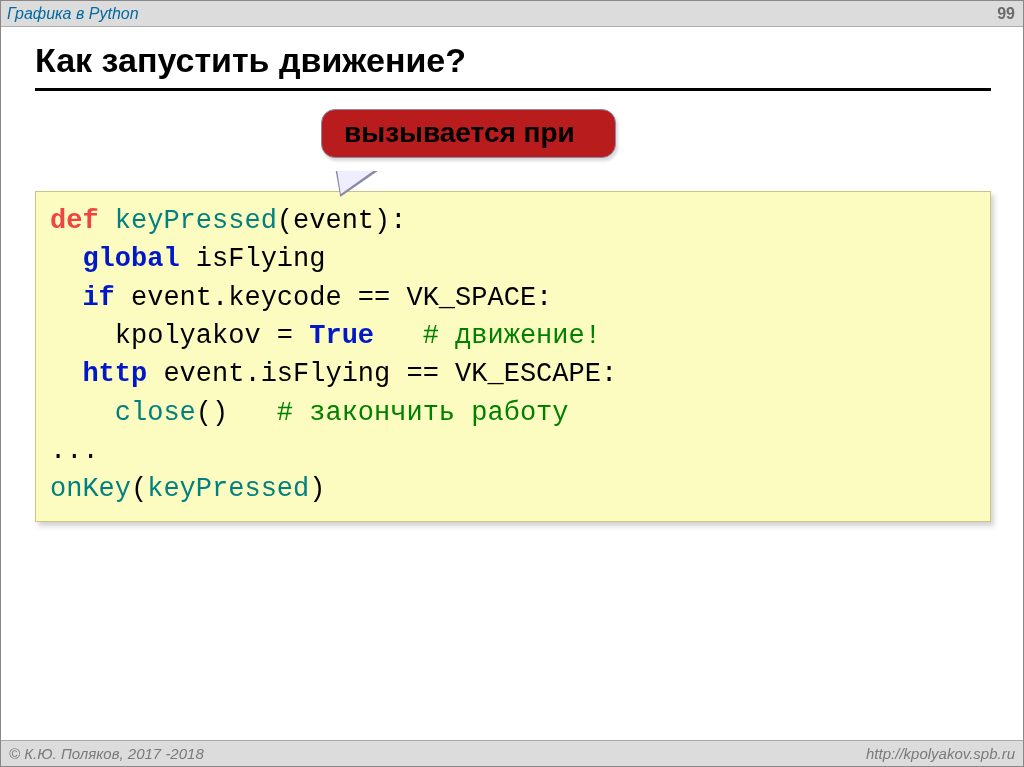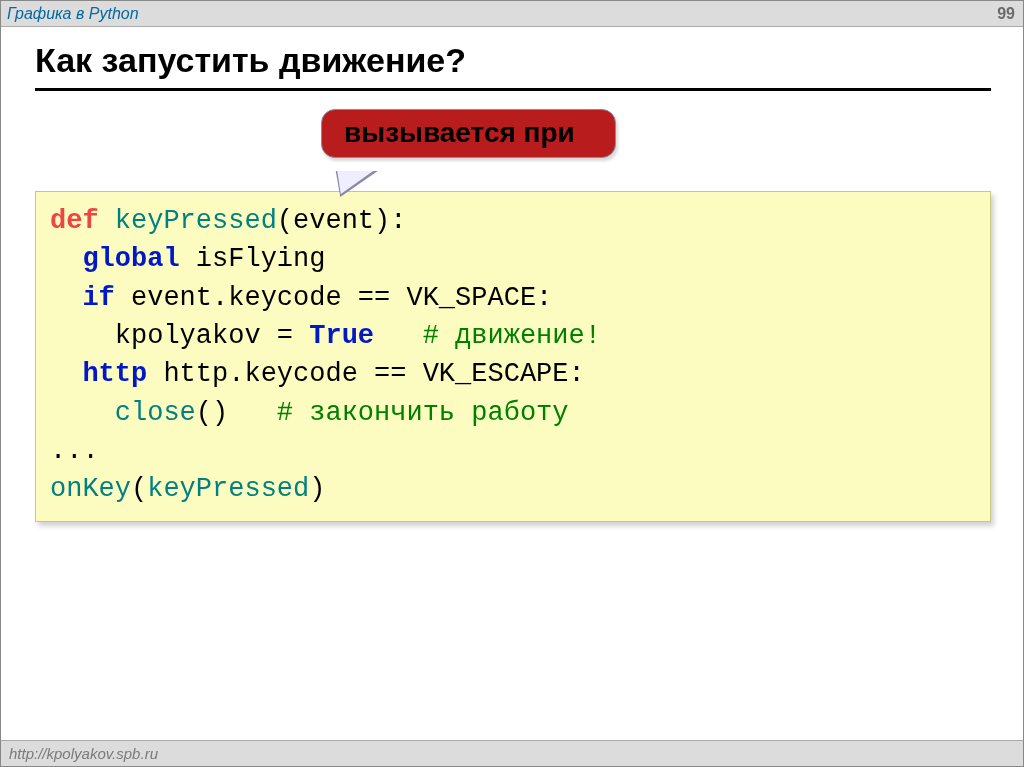--- a/index.html
+++ b/index.html
@@ -130,24 +130,25 @@
       <div class="callout">
         <div>вызывается при</div>
       </div>
       <div class="callout-tail"></div>
     </div>
 
     <div class="code-box"><span class="kw-def">def</span><span class="fn-teal"> keyPressed</span><span>(event):</span>
 <span class="kw-blue">  global</span><span> isFlying</span>
 <span class="kw-blue">  if</span><span> event.keycode == VK_SPACE:</span>
 <span>    kpolyakov = </span><span class="val-true">True</span><span>   </span><span class="comment"># движение!</span>
-<span class="kw-blue">  http</span><span> http.keycode == VK_ESCAPE:</span>
+<span class="kw-blue">  http</span><span> event.isFlying == VK_ESCAPE:</span>
 <span class="fn-teal">    close</span><span>()   </span><span class="comment"># закончить работу</span>
 <span>...</span>
 <span class="fn-teal">onKey</span><span>(</span><span class="fn-teal">keyPressed</span><span>)</span></div>
 
   </div>
 
   <div class="footer-bar">
+    <span class="footer-left">© К.Ю. Поляков, 2017 -2018</span>
     <span class="footer-right">http://kpolyakov.spb.ru</span>
   </div>
 
 </div>
 
 </body></html>

